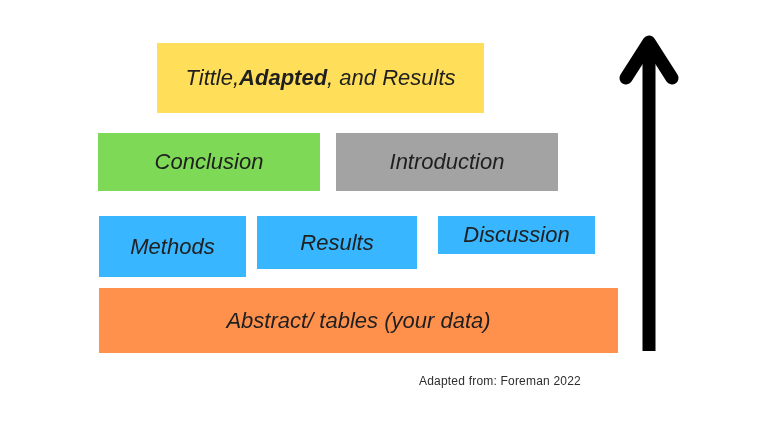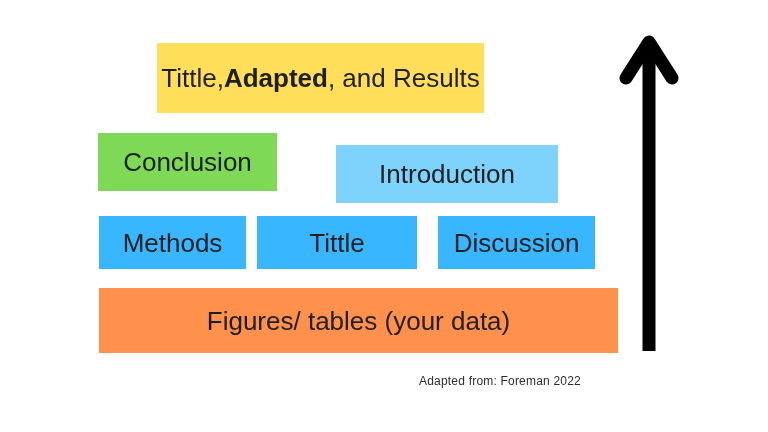--- a/index.html
+++ b/index.html
@@ -14,32 +14,33 @@
     background: #ffffff;
     font-family: "Liberation Sans", sans-serif;
     color: #1f1f1f;
     overflow: hidden;
   }
   .box {
     position: absolute;
     display: flex;
     align-items: center;
     justify-content: center;
-    font-size: 26px;
+    font-size: 22px;
     line-height: 1;
     color: #1f1f1f;
     text-align: left;
     white-space: nowrap;
+    font-style: italic;
   }
   .box-title      { left: 157px; top:  43px; width: 327px; height: 70px; background: #FFDE59; }
-  .box-conclusion { left:  98px; top: 133px; width: 179px; height: 58px; background: #7ED957; }
-  .box-introduction { left: 336px; top: 133px; width: 222px; height: 58px; background: #7dd3fc; margin-top: 12px; }
-  .box-methods    { left:  99px; top: 216px; width: 147px; height: 53px; background: #38B6FF; }
+  .box-conclusion { left:  98px; top: 133px; width: 222px; height: 58px; background: #7ED957; }
+  .box-introduction { left: 336px; top: 133px; width: 222px; height: 58px; background: #a3a3a3; }
+  .box-methods    { left:  99px; top: 216px; width: 147px; height: 61px; background: #38B6FF; }
   .box-results    { left: 257px; top: 216px; width: 160px; height: 53px; background: #38B6FF; }
-  .box-discussion { left: 438px; top: 216px; width: 157px; height: 53px; background: #38B6FF; }
+  .box-discussion { left: 438px; top: 216px; width: 157px; height: 38px; background: #38B6FF; }
   .box-figures    { left:  99px; top: 288px; width: 519px; height: 65px; background: #FF914D; }
   .arrow-svg {
     position: absolute;
     left: 612px;
     top: 28px;
     width: 80px;
     height: 330px;
   }
   .caption {
     position: absolute;
@@ -69,29 +70,29 @@
 
   <div class="box box-introduction">
     <span>Introduction</span>
   </div>
 
   <div class="box box-methods">
     <span>Methods</span>
   </div>
 
   <div class="box box-results">
-    <span>Tittle</span>
+    <span>Results</span>
   </div>
 
   <div class="box box-discussion">
     <span>Discussion</span>
   </div>
 
   <div class="box box-figures">
-    <span>Figures/ tables (your data)</span>
+    <span>Abstract/ tables (your data)</span>
   </div>
 
   <svg class="arrow-svg" viewBox="0 0 80 330" xmlns="http://www.w3.org/2000/svg" aria-hidden="true">
     <line x1="37" y1="20" x2="37" y2="323" stroke="#000000" stroke-width="13"></line>
     <polyline points="14,50 37,14 60,50" fill="none" stroke="#000000" stroke-width="13" stroke-linecap="round" stroke-linejoin="round"></polyline>
   </svg>
 
   <div class="caption">Adapted from: Foreman 2022</div>
 
 </div>

